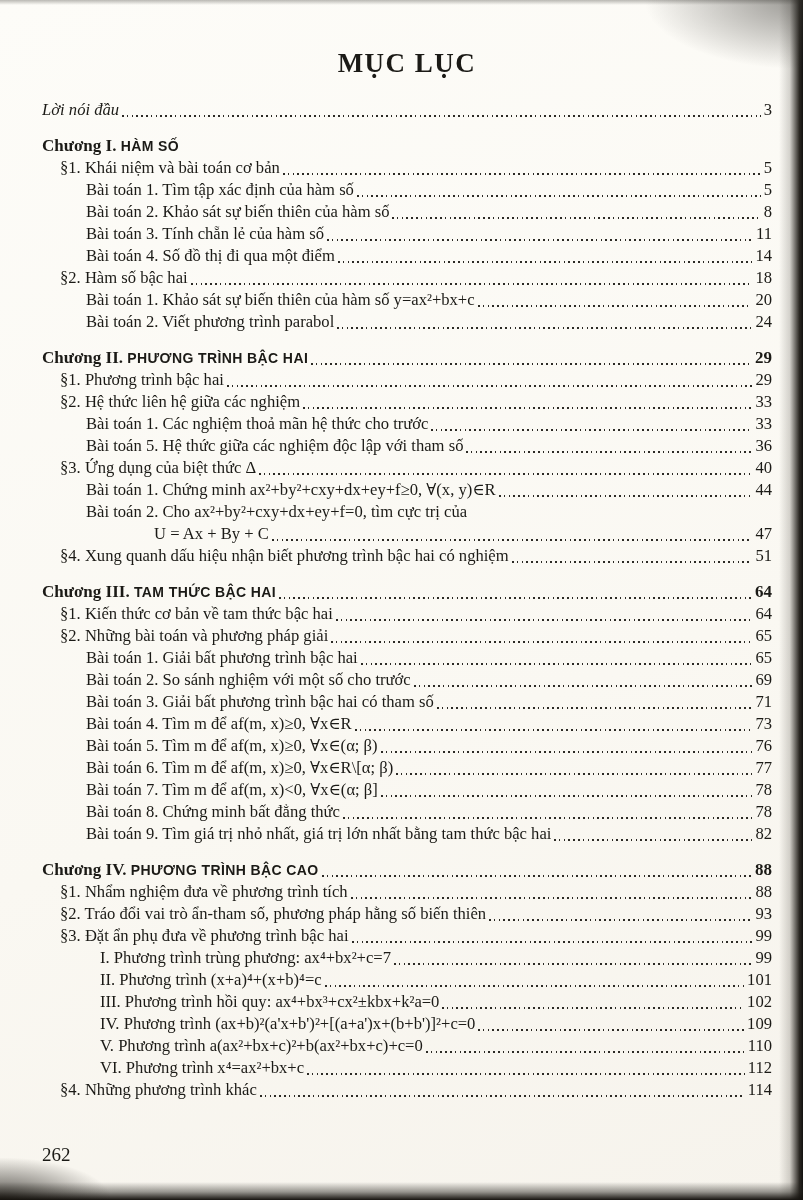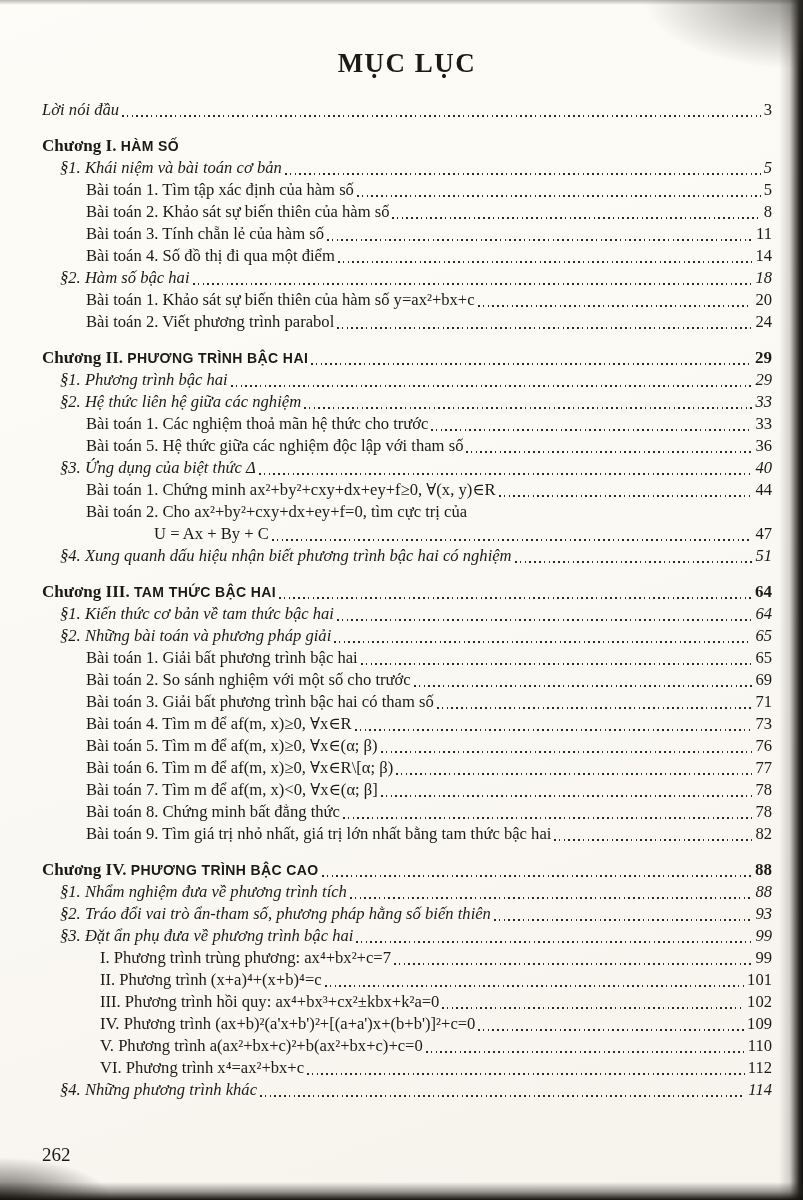--- a/index.html
+++ b/index.html
@@ -50,21 +50,21 @@
   }
   .entry .pg { flex: 0 0 auto; }
   .entry.preface { margin-bottom: 0; }
   .entry.preface .label { font-style: italic; }
   .entry.chapter { font-weight: bold; margin-top: 14px; font-size: 17px; }
   .chapter-title {
     font-family: "Liberation Sans", "DejaVu Sans", sans-serif;
     font-size: 14px;
     letter-spacing: 0.4px;
   }
-  .entry.section { padding-left: 18px; font-style: italic; }
+  .entry.section { padding-left: 18px; }
   .entry.sub { padding-left: 44px; }
   .entry.roman { padding-left: 58px; }
   .entry.cont { padding-left: 112px; }
   .page-number {
     position: absolute;
     left: 42px;
     bottom: 34px;
     font-size: 19px;
     color: #1b1a16;
   }

